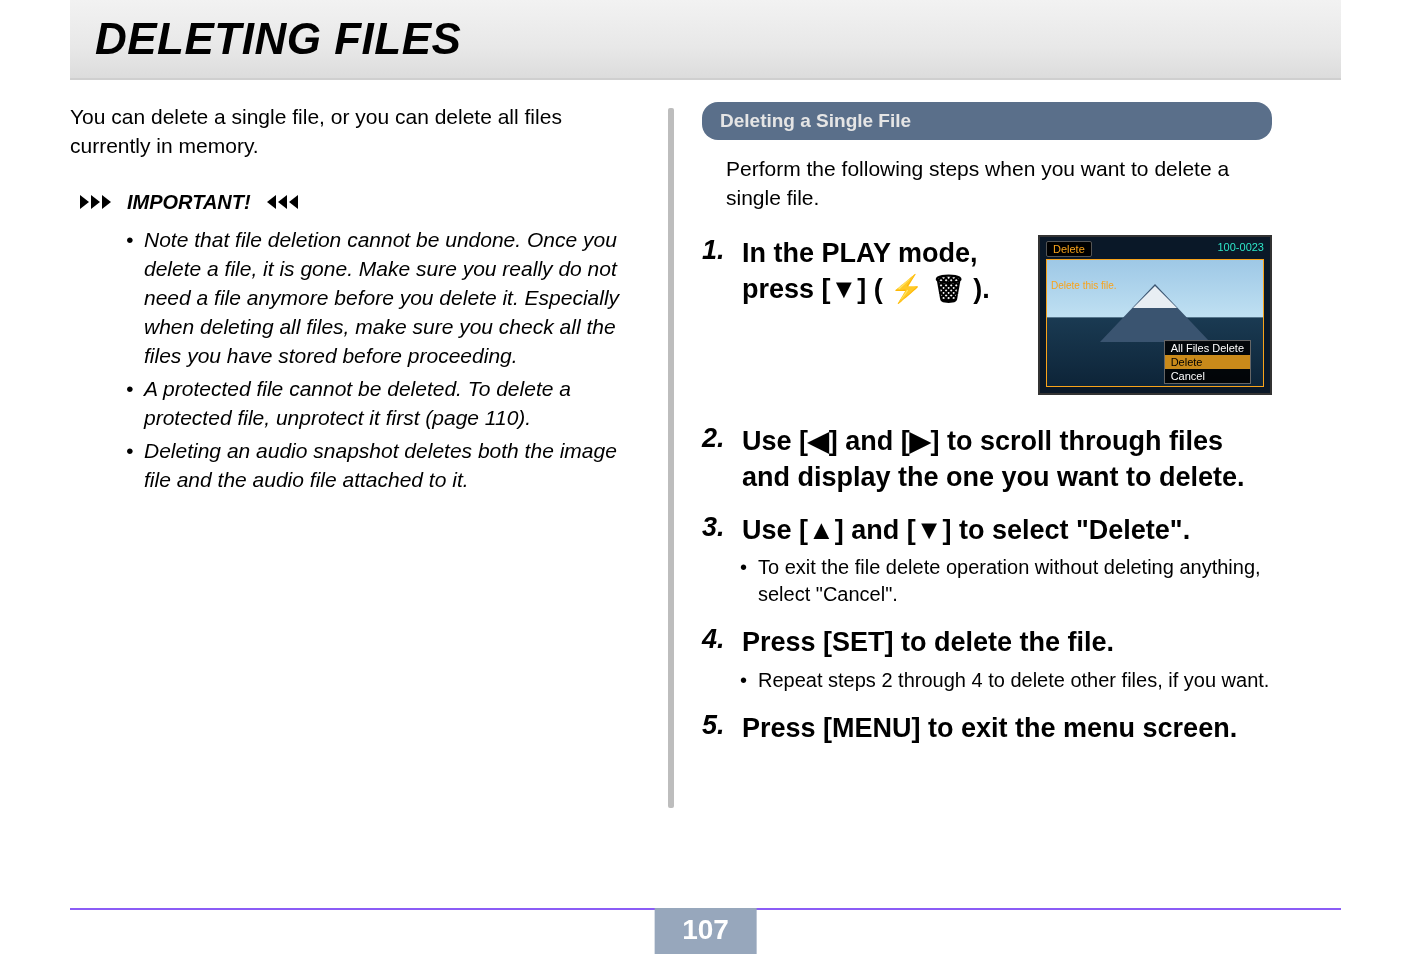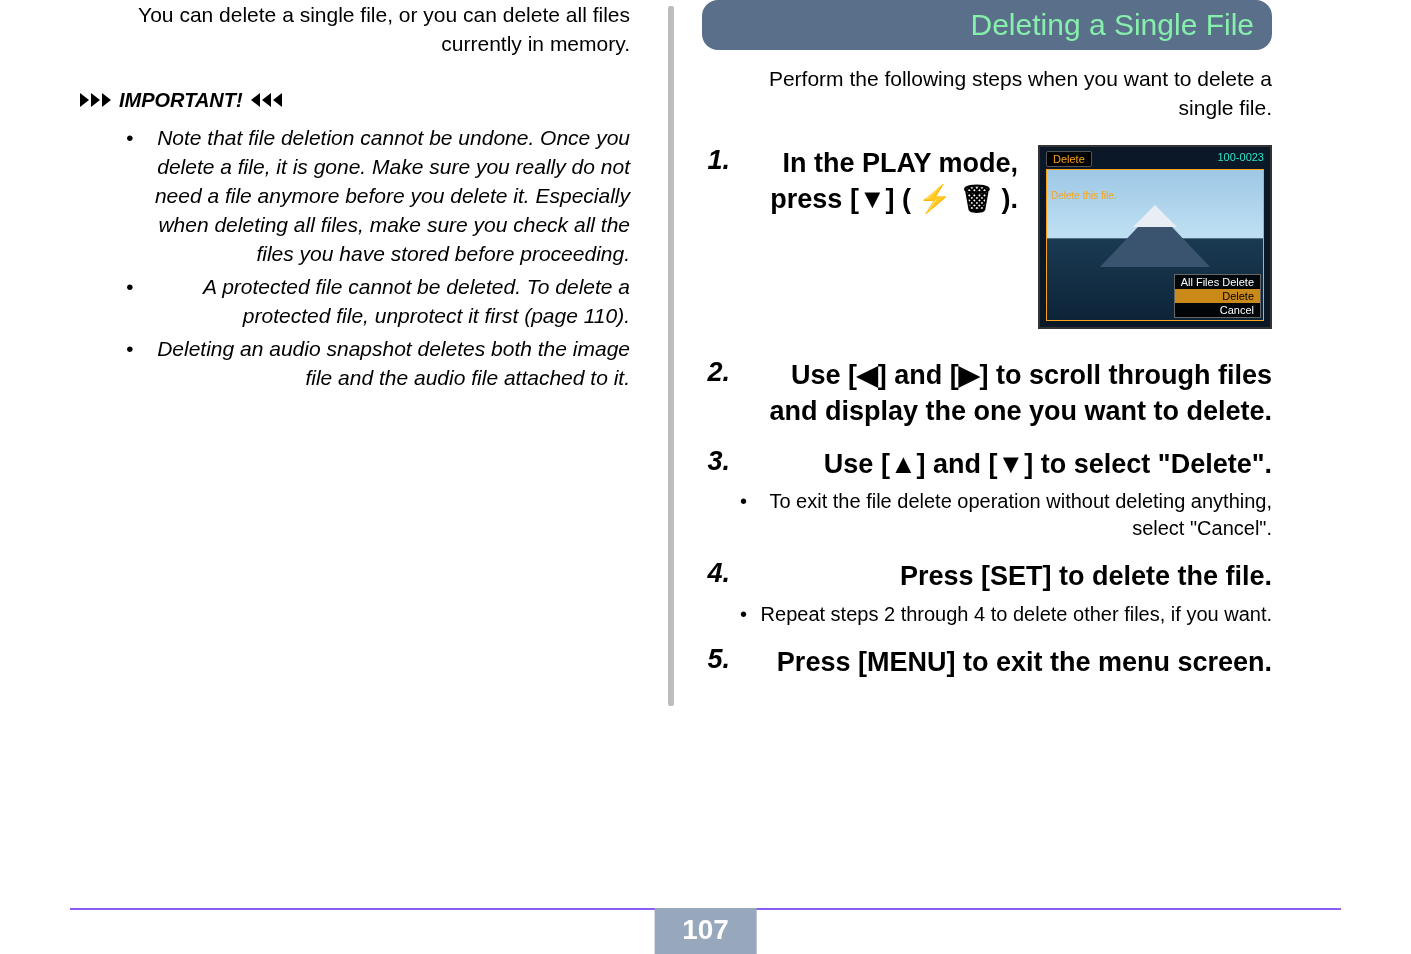--- a/index.html
+++ b/index.html
@@ -7,56 +7,56 @@
   .page { width: 1411px; height: 954px; position: relative; padding: 0 70px; }
 
   .title-bar {
     background: linear-gradient(to bottom, #f2f2f2 0%, #e8e8e8 60%, #dcdcdc 100%);
     border-bottom: 2px solid #cfcfcf;
     padding: 14px 25px 14px 25px;
     margin: 0 0 22px 0;
   }
   .title-bar h1 { font-size: 44px; font-weight: 800; font-style: italic; letter-spacing: 0.5px; }
 
-  .columns { display: flex; gap: 28px; text-align: right; }
+  .columns { display: flex; gap: 28px; }
   .col { width: 570px; }
   .col-left { padding-right: 10px; }
   .divider { width: 6px; background: #bdbdbd; border-radius: 2px; margin-top: 6px; height: 700px; }
 
   .intro { font-size: 21px; line-height: 1.4; margin-bottom: 30px; }
 
-  .important-row { display: flex; align-items: center; gap: 8px; margin-bottom: 12px; margin-left: 10px; }
+  .important-row { display: flex; align-items: center; gap: 16px; margin-bottom: 12px; margin-left: 10px; }
   .tri-group { display: flex; gap: 2px; }
   .tri { width: 0; height: 0; border-top: 7px solid transparent; border-bottom: 7px solid transparent; }
   .tri.r { border-left: 9px solid #000; }
   .tri.l { border-right: 9px solid #000; }
   .important-label { font-size: 20px; font-weight: 800; font-style: italic; }
 
   ul.notes { list-style: none; padding-left: 56px; }
   ul.notes li { font-size: 21px; line-height: 1.38; margin-bottom: 4px; position: relative; padding-left: 18px; font-style: italic; }
   ul.notes li::before { content: "•"; position: absolute; left: 0; top: 0; }
 
   .section-head {
-    background: #5a6f8a; color: #86efac; font-size: 30px; font-weight: 400;
+    background: #5a6f8a; color: #e5e5e5; font-size: 19px; font-weight: 700;
     padding: 8px 18px; border-radius: 16px; margin-bottom: 14px;
   }
   .section-intro { font-size: 21px; line-height: 1.4; margin-bottom: 22px; margin-left: 24px; }
 
   .step { display: flex; gap: 12px; margin-bottom: 16px; }
   .step-num { font-size: 27px; font-weight: 800; font-style: italic; line-height: 1.15; min-width: 28px; }
   .step-body { font-size: 27px; font-weight: 700; line-height: 1.35; flex: 1; }
   .step-sub { list-style: none; padding-left: 38px; margin-top: 6px; }
   .step-sub li { font-size: 20px; font-weight: 400; line-height: 1.35; position: relative; padding-left: 18px; }
   .step-sub li::before { content: "•"; position: absolute; left: 0; top: 0; }
 
   .step1-wrap { display: flex; gap: 20px; align-items: flex-start; margin-bottom: 28px; }
   .step1-wrap .step { flex: 1; margin-bottom: 0; }
 
   .lcd {
-    width: 234px; height: 184px; background: #0a1828; border: 2px solid #333; position: relative;
+    width: 234px; height: 160px; background: #0a1828; border: 2px solid #333; position: relative;
     font-family: Arial, sans-serif; color: #fff; flex-shrink: 0;
   }
   .lcd .top-row { position: absolute; top: 4px; left: 6px; right: 6px; display: flex; justify-content: space-between; font-size: 11px; }
   .lcd .top-row .del-lab { background: #000; color: #f9a31a; padding: 1px 6px; border: 1px solid #555; border-radius: 2px; }
   .lcd .top-row .fileno { color: #2ee6c8; font-size: 11px; }
   .lcd .photo {
     position: absolute; top: 22px; left: 6px; right: 6px; bottom: 6px;
     border: 1px solid #f9a31a; overflow: hidden;
     background: linear-gradient(to bottom, #9ec8e6 0%, #bfe0f2 45%, #1a3a52 46%, #0d2438 100%);
   }
@@ -64,41 +64,44 @@
   .lcd .mountain {
     position: absolute; bottom: 35%; left: 50%; transform: translateX(-50%);
     width: 0; height: 0; border-left: 55px solid transparent; border-right: 55px solid transparent;
     border-bottom: 58px solid #3a5470;
   }
   .lcd .snow {
     position: absolute; bottom: 62%; left: 50%; transform: translateX(-50%);
     width: 0; height: 0; border-left: 22px solid transparent; border-right: 22px solid transparent;
     border-bottom: 22px solid #e8eef3;
   }
-  .lcd .menu-box { position: absolute; right: 2px; bottom: 2px; background: rgba(0,0,0,.85); border: 1px solid #666; font-size: 11px; }
+  .lcd .menu-box { position: absolute; right: 12px; bottom: 2px; background: rgba(0,0,0,.85); border: 1px solid #666; font-size: 11px; }
   .lcd .menu-box div { padding: 1px 6px; white-space: nowrap; }
   .lcd .menu-box .sel { background: #c98a1a; color: #000; }
 
   .footer {
     position: absolute; left: 70px; right: 70px; bottom: 44px;
     border-top: 2px solid #8b5cf6;
   }
   .page-badge {
     position: absolute; left: 50%; transform: translateX(-50%); top: -2px;
     background: #97a7bc; color: #fff; font-size: 28px; font-weight: 800;
     padding: 6px 28px 10px 28px;
   }
 
   .arrow-sym { font-family: Arial, sans-serif; }
 </style>
 </head>
 <body>
 
 <div class="page">
 
+  <div class="title-bar">
+    <h1>DELETING FILES</h1>
+  </div>
 
   <div class="columns">
 
     <div class="col col-left">
       <p class="intro">You can delete a single file, or you can delete all files currently in memory.</p>
 
       <div class="important-row">
         <span class="tri-group">
           <span class="tri r"></span>
             <span class="tri r"></span>

